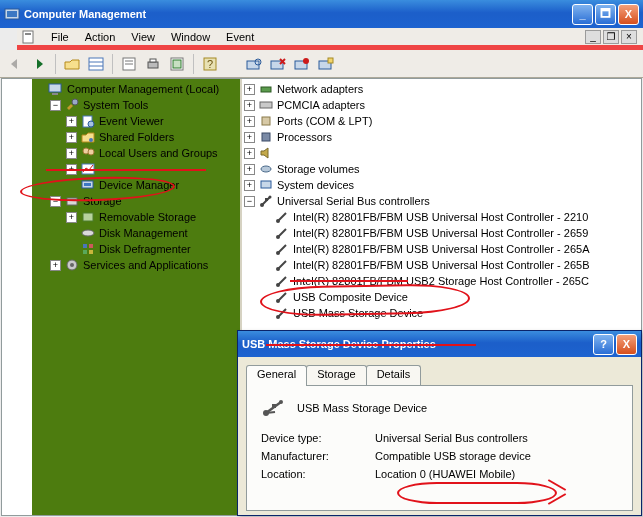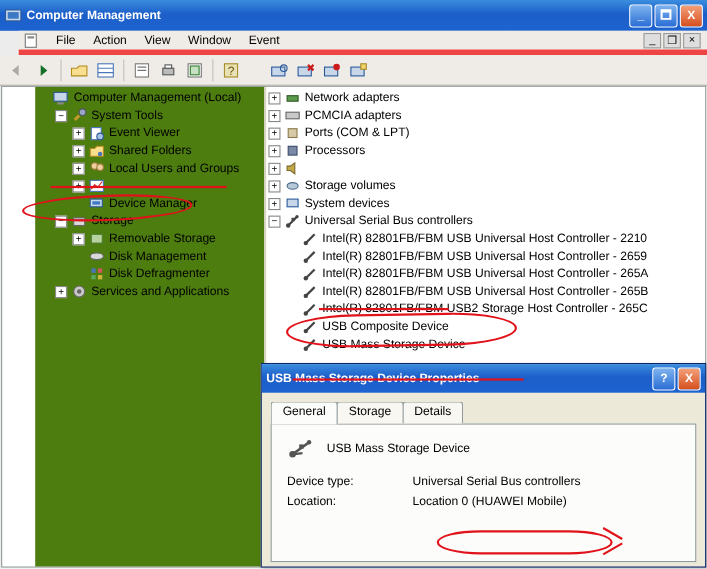--- a/index.html
+++ b/index.html
@@ -564,20 +564,24 @@
               <path d="M5 15 L14 14" stroke="#555" stroke-width="2"></path>
             </svg>
         </span>
         <span>USB Mass Storage Device</span>
       </div>
       <div class="prop-row">
           <span class="k">Device type:</span>
           <span class="v">Universal Serial Bus controllers</span>
         </div>
       <div class="prop-row">
+          <span class="k">Manufacturer:</span>
+          <span class="v">Compatible USB storage device</span>
+        </div>
+      <div class="prop-row">
           <span class="k">Location:</span>
           <span class="v">Location 0 (HUAWEI Mobile)</span>
         </div>
 
       <div class="ann" style="left:150px; top:96px; width:160px; height:22px; border-radius:50%/100%;"></div>
       <div class="ann-line" style="left:300px; top:98px; width:20px; transform:rotate(30deg);"></div>
       <div class="ann-line" style="left:300px; top:112px; width:20px; transform:rotate(-30deg);"></div>
 
     </div>
   </div>

